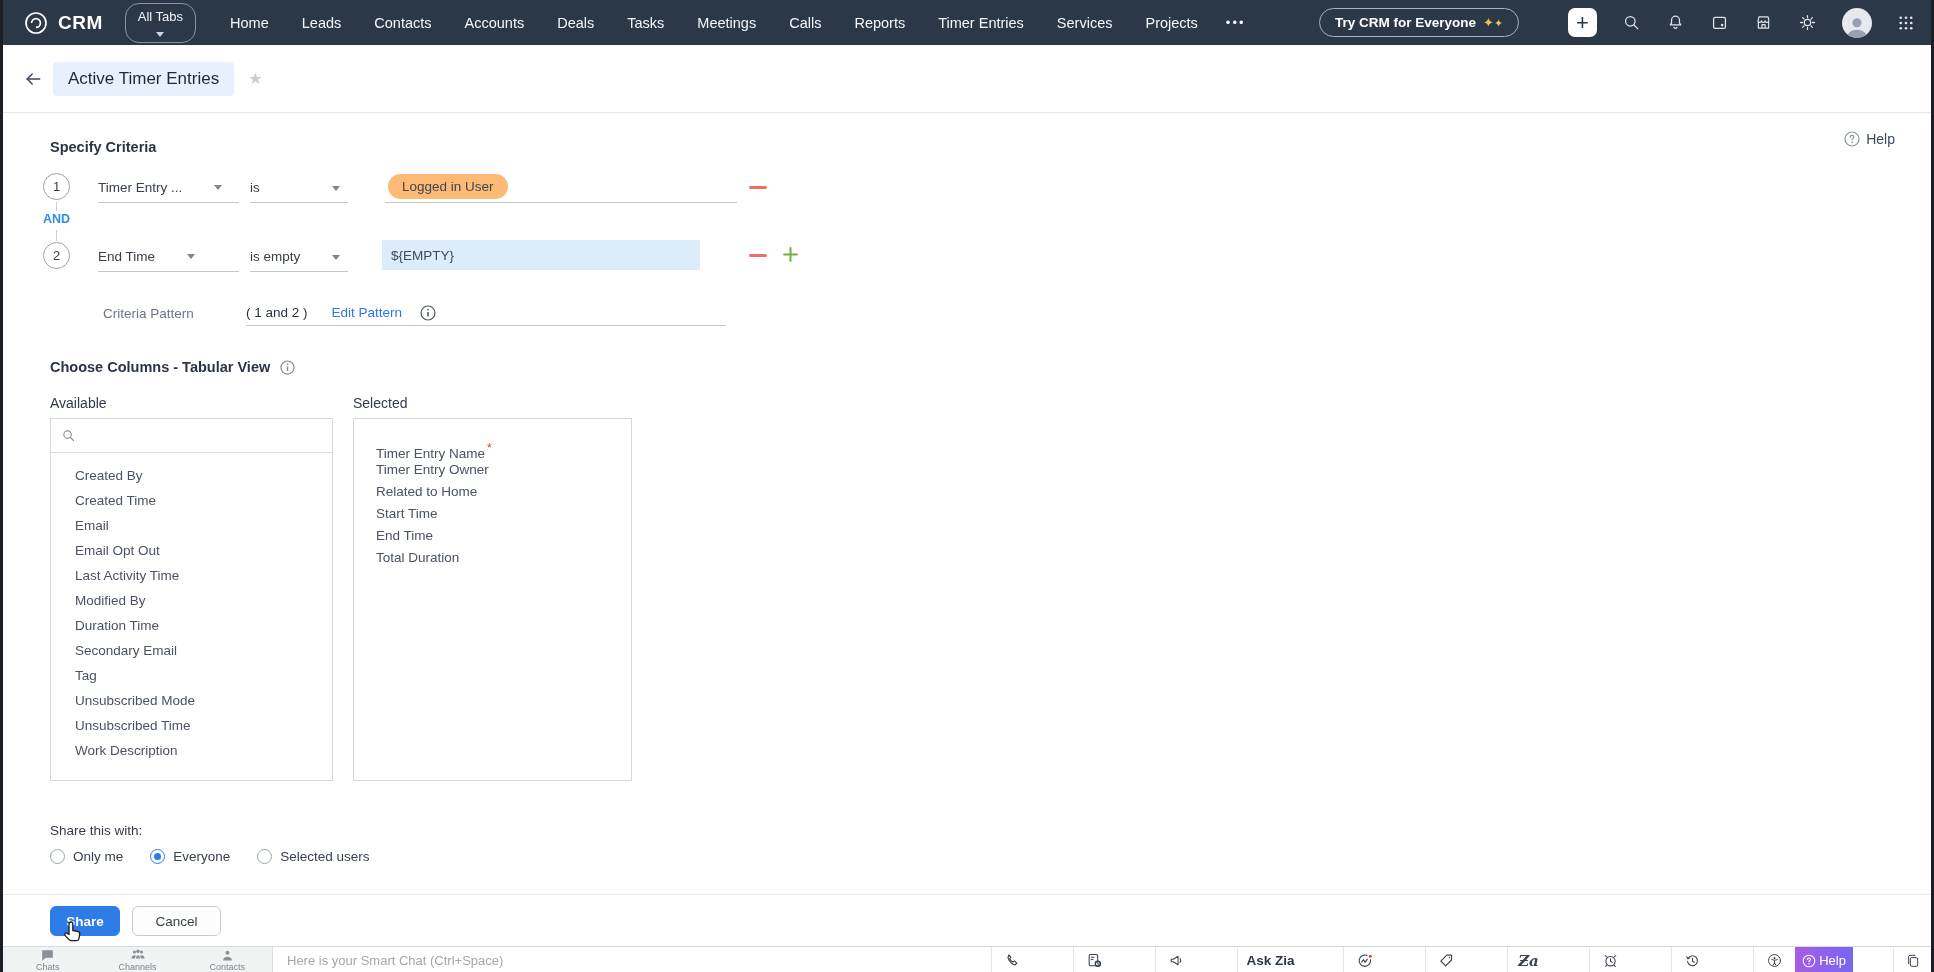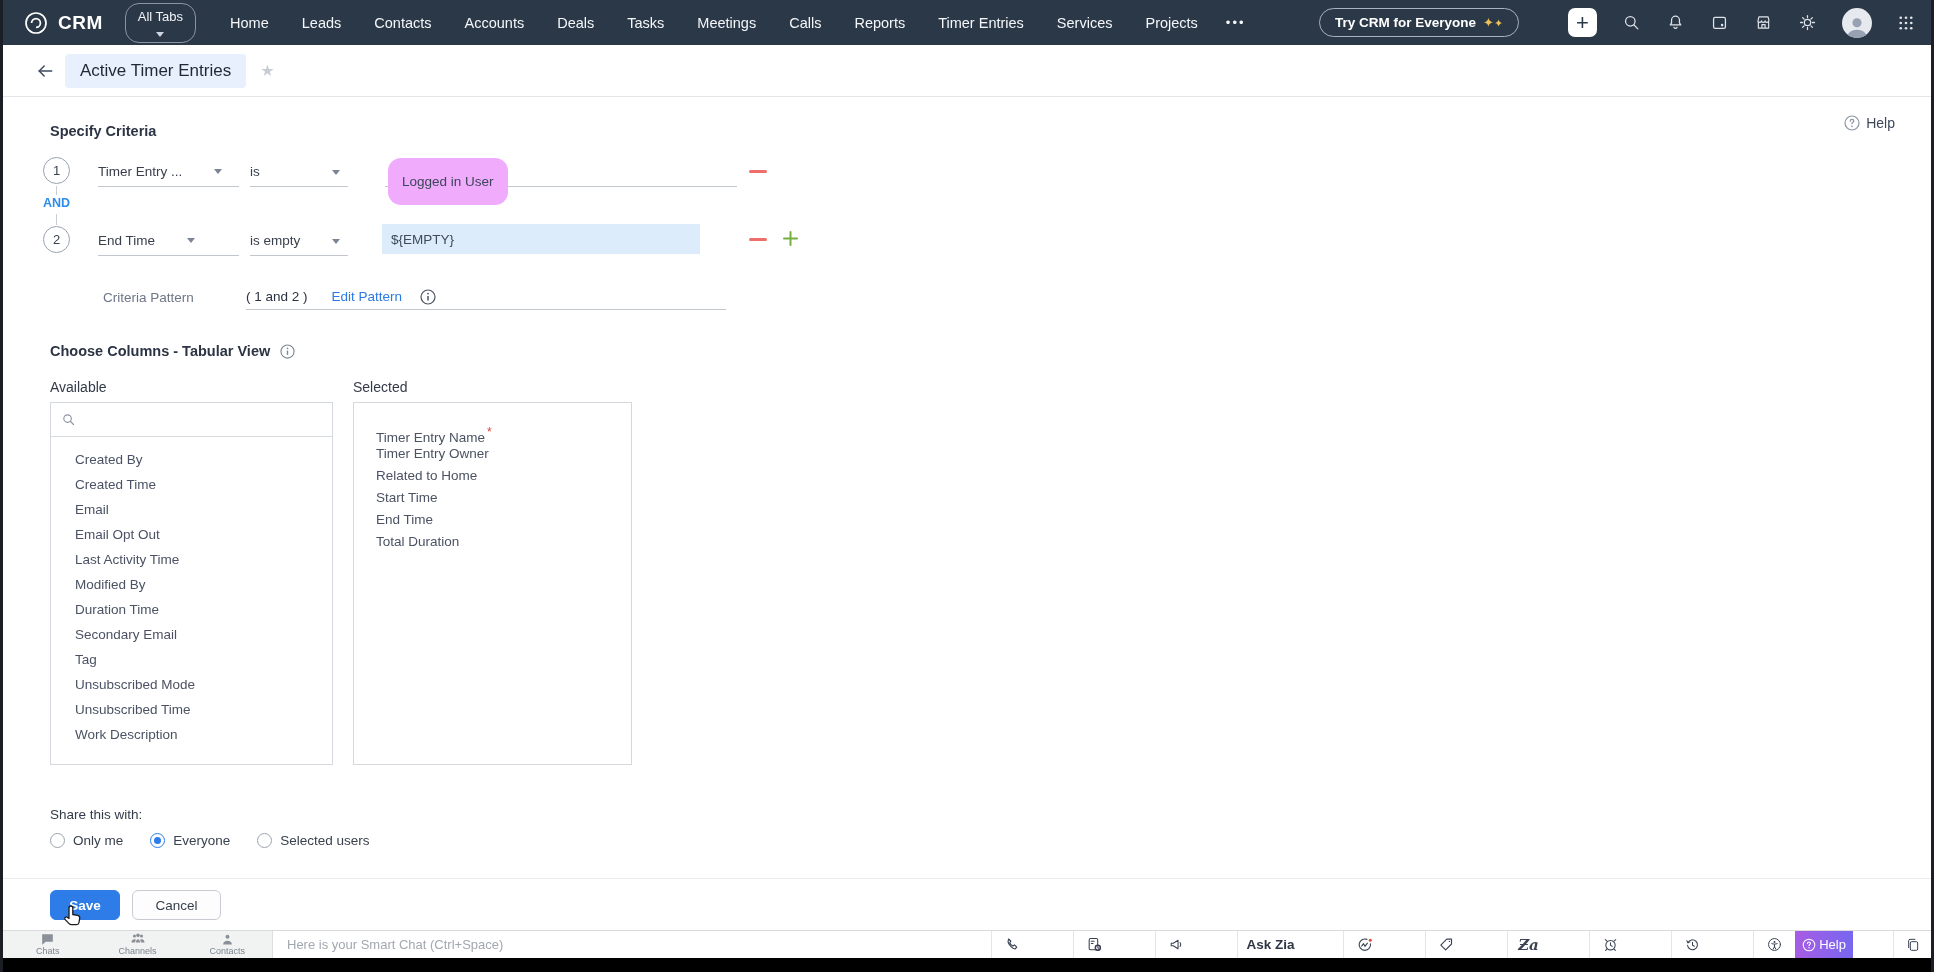--- a/index.html
+++ b/index.html
@@ -21,21 +21,21 @@
   .try-btn { display:flex; align-items:center; gap:7px; background:none; border:1px solid #a9b2c1; border-radius:16px;
              color:#fff; font-size:13.5px; font-weight:700; padding:6px 15px; cursor:pointer; font-family:inherit; margin-right:24px; }
   .sparkle { color:#edc158; font-size:13px; line-height:1; }
   .plus-tile { width:29px; height:29px; background:#fff; border:none; border-radius:7px; color:#2b3847; font-size:22px;
                line-height:26px; font-weight:400; cursor:pointer; }
   .tb-icon { color:#dfe3ea; display:inline-flex; cursor:pointer; }
   .avatar { width:30px; height:30px; border-radius:50%; background:#e6e9ee; display:inline-flex; align-items:flex-end;
             justify-content:center; overflow:hidden; color:#97a1b2; cursor:pointer; }
 
   
-  .titlebar { height:52px; background:#fff; border-bottom:1px solid #e4e6e9; display:flex; align-items:center; padding:0 32px; }
+  .titlebar { height:68px; background:#fff; border-bottom:1px solid #e4e6e9; display:flex; align-items:center; padding:0 20px; }
   .back-btn { background:none; border:none; color:#3e4a5d; display:inline-flex; cursor:pointer; margin-right:10px; }
   .title-chip { background:#e7f0fc; border-radius:4px; padding:7px 15px; font-size:17px; color:#1f2838; cursor:text; }
   .fav-star { color:#c8cdd4; font-size:16px; margin-left:14px; cursor:pointer; }
 
   
   .content { position:relative; height:833px; background:#fff; font-size:13.5px; color:#39414e; }
   .help-top { position:absolute; top:18px; right:36px; display:flex; align-items:center; gap:6px; font-size:14px; color:#3c4759; cursor:pointer; }
   .sec-title { position:absolute; left:47px; top:26px; font-size:14.5px; font-weight:700; color:#2c3444; }
   .num-circle { position:absolute; width:27px; height:27px; border:1px solid #98a1b0; border-radius:50%;
                 display:flex; align-items:center; justify-content:center; font-size:13px; color:#39414e; background:#fff; }
@@ -44,21 +44,21 @@
   .l1 { top:89px; height:9px; } .l2 { top:117px; height:11px; }
   .and-label { position:absolute; left:38px; top:99px; width:31px; text-align:center; font-size:12.5px; font-weight:700; color:#2e8ceb; }
   .ctrl { position:absolute; height:30px; border-bottom:1px solid #c3c7ce; display:flex; align-items:center; cursor:pointer; color:#39404d; }
   .f1 { left:95px; top:60px; width:141px; } .o1 { left:247px; top:60px; width:98px; }
   .f2 { left:95px; top:129px; width:141px; } .o2 { left:247px; top:129px; width:98px; }
   .caret { width:0; height:0; border-left:4.5px solid transparent; border-right:4.5px solid transparent; border-top:5px solid #7c8596; display:inline-block; }
   .caret-inline { margin-left:32px; }
   .caret-right { position:absolute; right:8px; top:13px; }
   .caret-light { border-top-color:#cfd5de; }
   .valrow1 { position:absolute; left:382px; top:56px; width:352px; height:34px; border-bottom:1px solid #c3c7ce; }
-  .chip { display:inline-block; margin:5px 0 0 3px; background:#f0abfc; border-radius:13px; padding:16px 14px; font-size:13.5px; color:#3b4657; }
+  .chip { display:inline-block; margin:5px 0 0 3px; background:#fdba74; border-radius:13px; padding:5px 14px; font-size:13.5px; color:#3b4657; }
   .emptybox { position:absolute; left:379px; top:127px; width:318px; height:30px; background:#ddecfb; display:flex; align-items:center;
               padding-left:9px; color:#3f4a5a; }
   .minus { position:absolute; width:18px; height:2.5px; background:#ee6e6a; border-radius:2px; cursor:pointer; }
   .m1 { left:746px; top:73px; } .m2 { left:746px; top:141px; }
   .plusbtn { position:absolute; left:779px; top:133px; color:#76b041; cursor:pointer; display:inline-flex; }
   .pat-label { position:absolute; left:100px; top:193px; color:#6e7687; }
   .pat-row { position:absolute; left:243px; top:187px; width:480px; height:26px; border-bottom:1px solid #c3c7ce;
              display:flex; align-items:center; }
   .pat-val { color:#2a3140; }
   .edit-link { color:#2a7ae4; margin-left:24px; cursor:pointer; }
@@ -354,21 +354,21 @@
           <span>Everyone</span>
         </label>
 
         <label class="radio-opt">
           <span class="radio"></span>
           <span>Selected users</span>
         </label>
       </div>
 
     <div class="divider"></div>
-    <button class="btn save">Save</button>
+    <button class="btn save">Share</button>
     <button class="btn cancel">Cancel</button>
 
     <span class="cursor">
       <svg width="22" height="26" viewBox="0 0 22 26">
         <path d="M8 15.5V4.9c0-1 .8-1.9 1.9-1.9s1.9.9 1.9 1.9v6.6l4.9.9c1.3.3 2.2 1.5 2 2.8l-.7 4.3c-.2 1.2-1.2 2.1-2.4 2.1h-5.2c-.9 0-1.7-.4-2.3-1l-3.9-4c-.6-.6-.6-1.6 0-2.2.6-.6 1.5-.6 2.1-.1l1.7 1.2z" fill="#fff" stroke="#1c1c1c" stroke-width="1.3" stroke-linejoin="round"></path>
       </svg>
     </span>
   </main>
 
   <footer class="bottombar">

